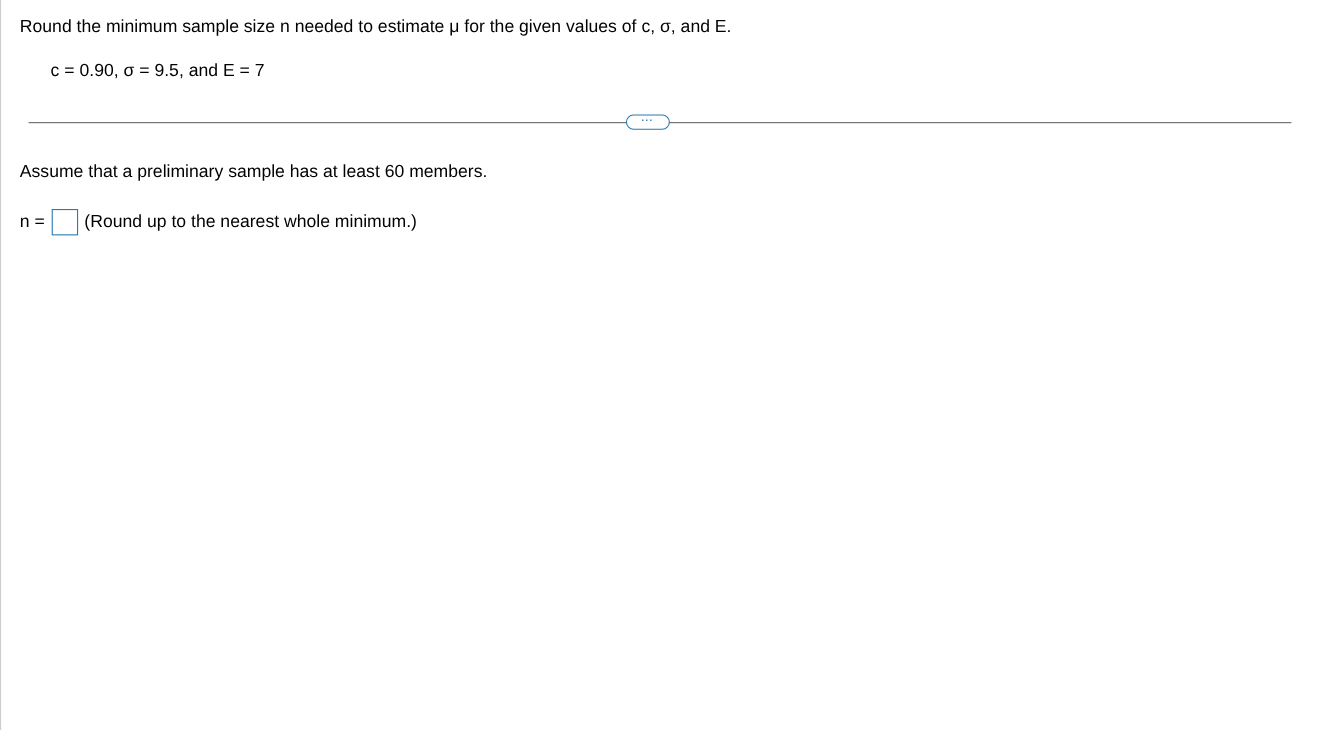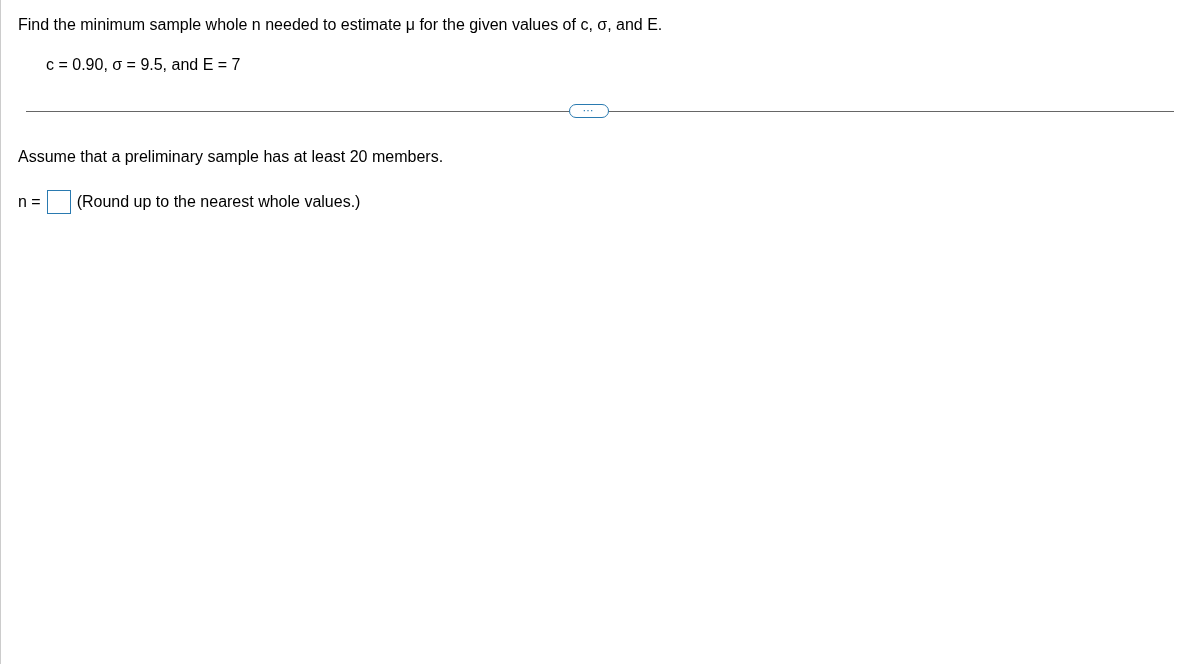--- a/index.html
+++ b/index.html
@@ -67,30 +67,30 @@
       width: 1px;
       background: #ccc;
     }
   </style>
 </head>
 <body>
 
 <div class="left-border"></div>
 
 <div class="content">
-  <div class="question-line">Find the minimum sample whole n needed to estimate μ for the given values of c, σ, and E.</div>
+  <div class="question-line">Round the minimum sample size n needed to estimate μ for the given values of c, σ, and E.</div>
   <div class="params-line">c = 0.90, σ = 9.5, and E = 7</div>
 
   <div class="divider-wrap">
     <div class="divider-line"></div>
     <div class="divider-pill">
       <span class="divider-dots">⋯</span>
     </div>
   </div>
 
-  <div class="assume-line">Assume that a preliminary sample has at least 20 members.</div>
+  <div class="assume-line">Assume that a preliminary sample has at least 60 members.</div>
 
   <div class="answer-line">
     <span>n =</span>
     <input type="text" class="answer-input" value="" style="">
-    <span>(Round up to the nearest whole values.)</span>
+    <span>(Round up to the nearest whole minimum.)</span>
   </div>
 </div>
 
 </body></html>

